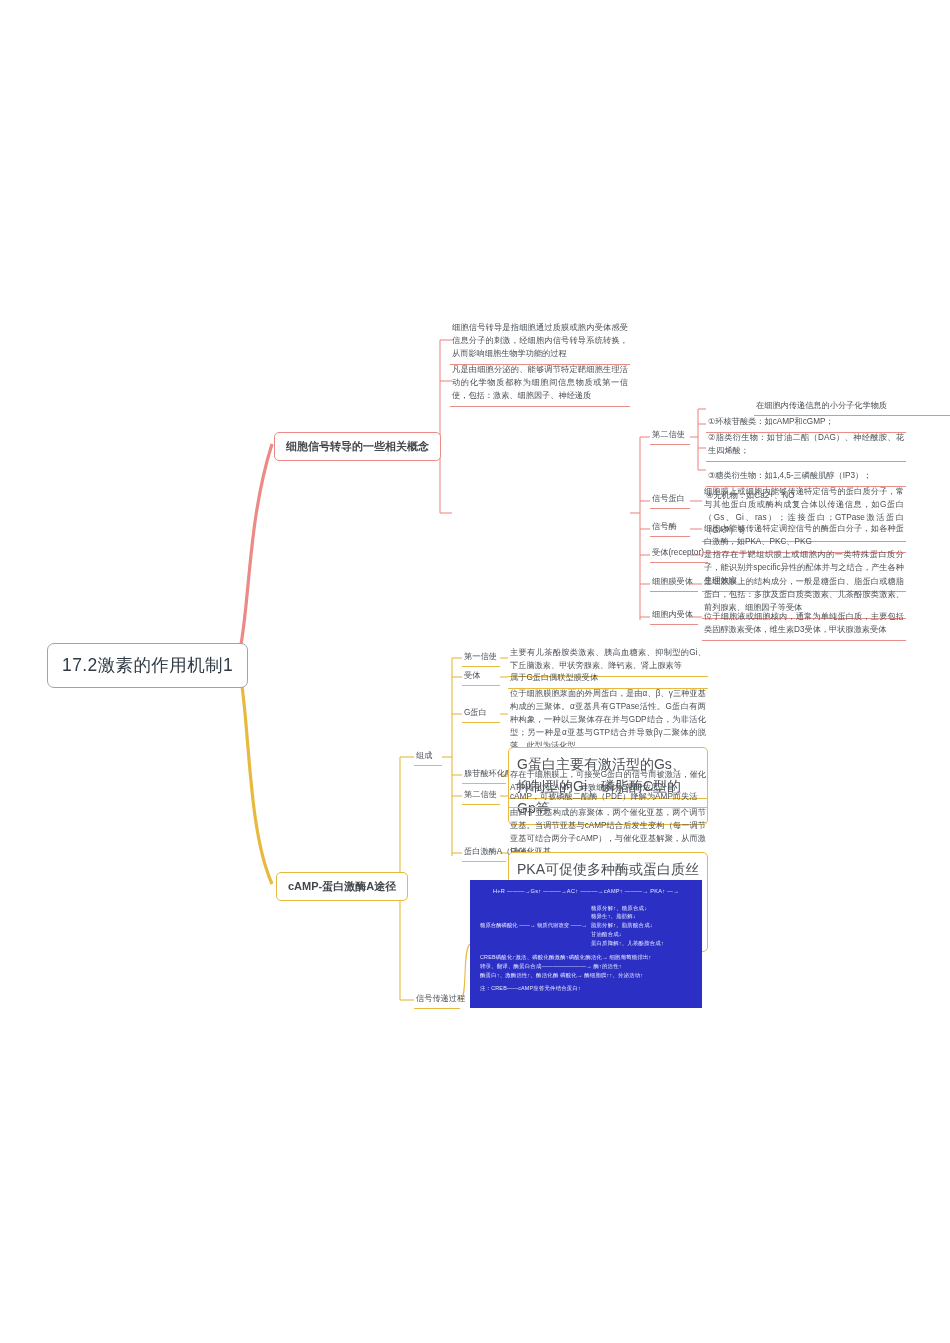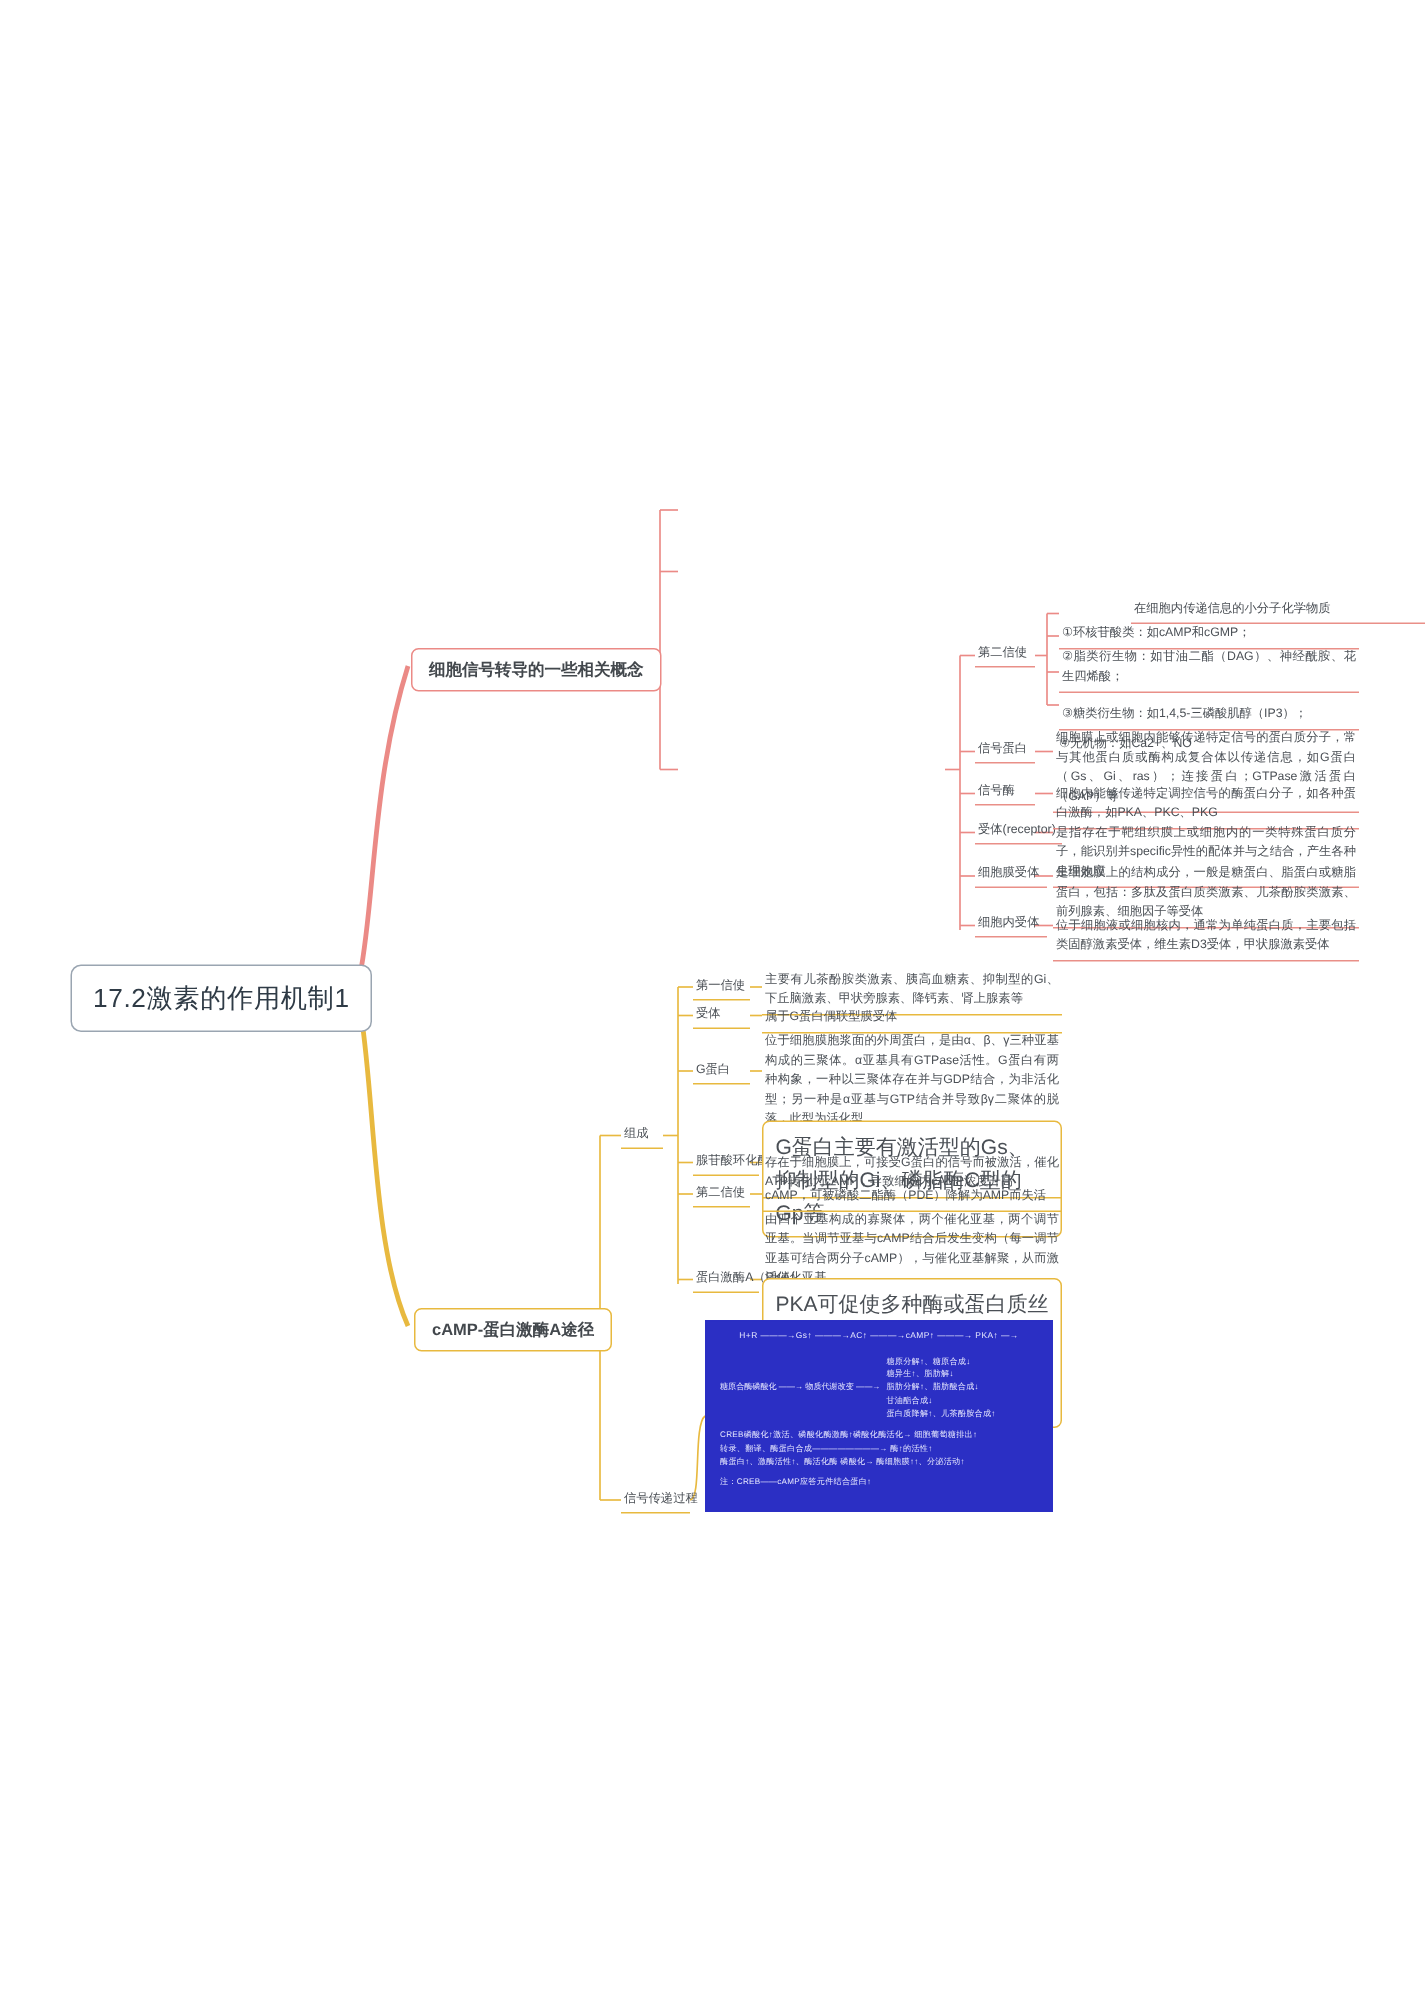--- a/index.html
+++ b/index.html
@@ -179,21 +179,23 @@
   </svg>
 
   <div class="node root-node" style="left:47px; top:643px;">
     <span>17.2激素的作用机制1</span>
   </div>
 
   <div class="node lvl1-node lvl1-red" style="left:274px; top:432px;">
     <span>细胞信号转导的一些相关概念</span>
   </div>
 
-
+  <div class="node para-node" style="left:450px; top:320px; width:180px;">细胞信号转导是指细胞通过质膜或胞内受体感受信息分子的刺激，经细胞内信号转导系统转换，从而影响细胞生物学功能的过程</div>
+
+  <div class="node para-node" style="left:450px; top:362px; width:180px;">凡是由细胞分泌的、能够调节特定靶细胞生理活动的化学物质都称为细胞间信息物质或第一信使，包括：激素、细胞因子、神经递质</div>
 
 
   <div class="node ul-node" style="left:650px; top:427px; width:40px;">第二信使</div>
 
   <div class="node ul-node" style="left:650px; top:491px; width:40px;">信号蛋白</div>
 
   <div class="node ul-node" style="left:650px; top:519px; width:40px;">信号酶</div>
 
   <div class="node ul-node" style="left:650px; top:545px; width:58px;">受体(receptor)</div>
 

